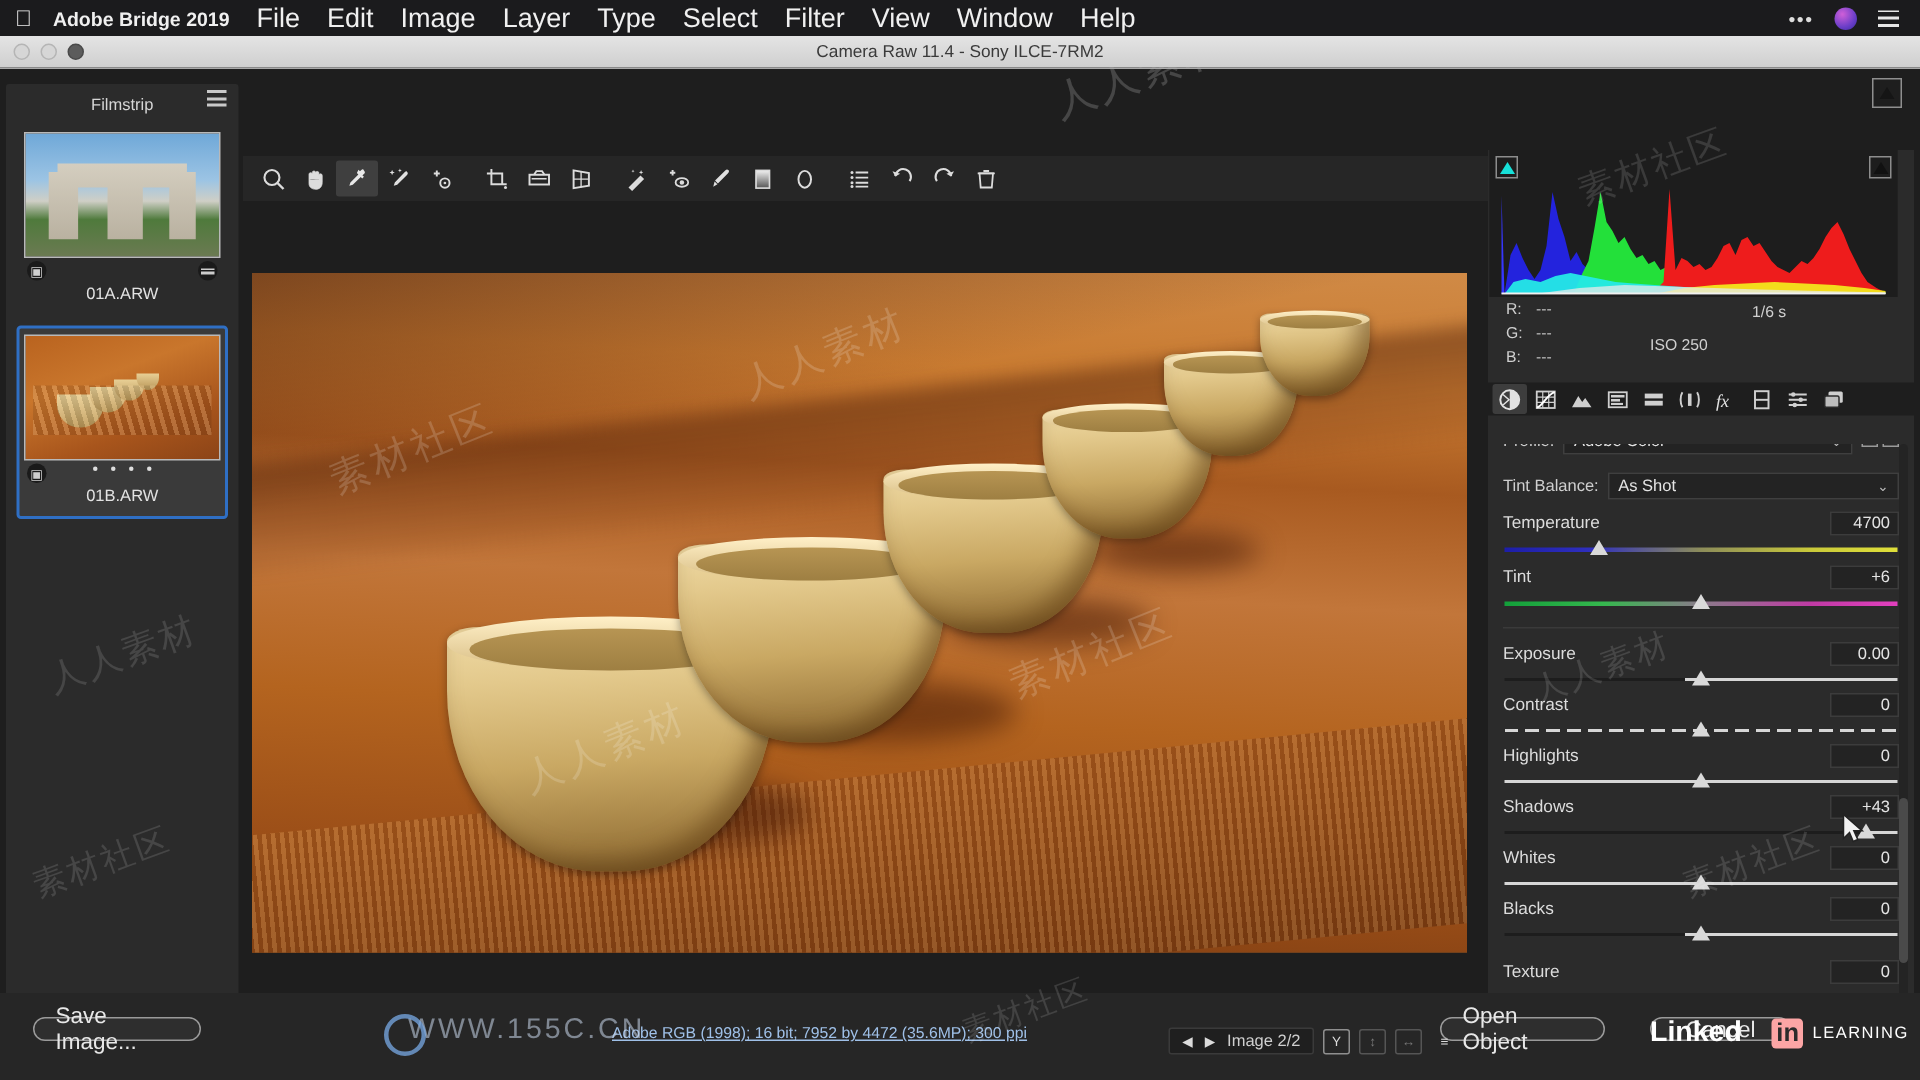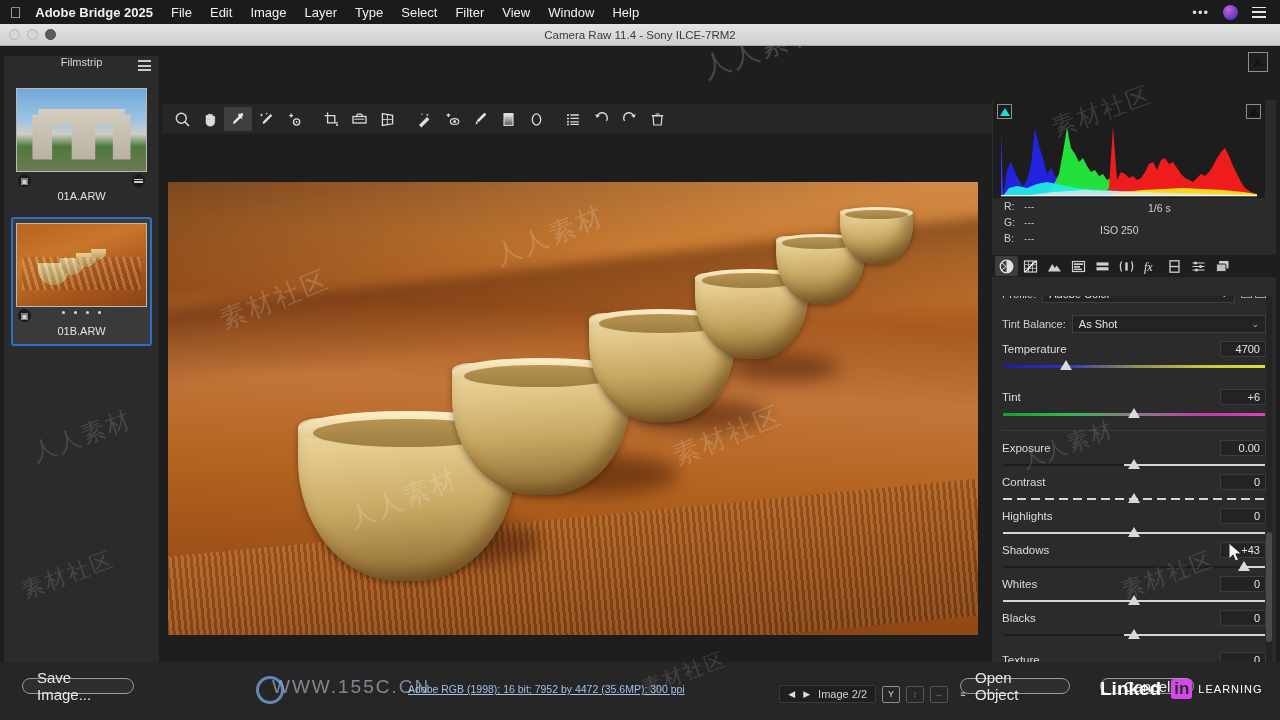--- a/index.html
+++ b/index.html
@@ -3,21 +3,21 @@
 <meta charset="utf-8">
 <style>
   * { box-sizing: border-box; margin:0; padding:0; }
   html,body{ width:1280px; height:720px; overflow:hidden; background:#000;
     font-family:"Liberation Sans", sans-serif; -webkit-font-smoothing:antialiased;}
 
   
   .macbar{ position:absolute; left:0; top:0; width:1280px; height:24px;
     background:#1b1b1d; display:flex; align-items:center; padding:0 10px; z-index:40;}
   .apple{ color:#e8e8e8; font-size:15px; margin-right:14px; line-height:1; }
-  .mi{ color:#f0f0f0; font-size:13px; margin-right:18px; white-space:nowrap;}
+  .mi{ color:#f0f0f0; font-size:18px; margin-right:18px; white-space:nowrap;}
   .mi.app{ font-weight:bold; font-size:13px; }
   .macbar .right{ margin-left:auto; display:flex; align-items:center; gap:14px; padding-right:4px;}
   .dots3{ color:#ddd; font-size:13px; letter-spacing:1px; }
   .siri{ width:15px; height:15px; border-radius:50%;
     background:radial-gradient(circle at 35% 30%, #cf5fd8, #6a3ec8 60%, #3b2aa0); display:block;}
   .ctrlc{ width:14px; height:11px; display:flex; flex-direction:column; justify-content:space-between;}
   .ctrlc i{ display:block; height:1.6px; background:#e6e6e6; }
 
   
   .titlebar{ position:absolute; left:0; top:24px; width:1280px; height:22px;
@@ -29,21 +29,21 @@
   .tl i.c2{ background:#d6d6d6; border:1px solid #b5b5b5;}
   .tl i.c3{ background:#5c5c5c; border:1px solid #4a4a4a;}
   .wintitle{ position:absolute; left:0; right:0; text-align:center; font-size:11.5px; color:#3a3a3a;}
 
   
   .craw{ position:absolute; left:0; top:46px; width:1280px; height:674px; background:#1e1e1e;}
 
   
   .filmstrip{ position:absolute; left:4px; top:10px; width:155px; height:620px;
     background:#2b2b2b; border-radius:2px; }
-  .fs-head{ height:20px; display:flex; align-items:flex-start; justify-content:center;
+  .fs-head{ height:20px; display:flex; align-items:flex-end; justify-content:center;
      position:relative; color:#d6d6d6; font-size:11px;}
   .fs-menu{ position:absolute; right:8px; top:4px; width:13px; height:11px;
      display:flex; flex-direction:column; justify-content:space-between;}
   .fs-menu i{ height:2px; background:#c9c9c9; display:block;}
   .thumbcell{ margin:6px 7px 0 7px; border:2px solid transparent; border-radius:3px; padding:4px 3px 3px 3px;}
   .thumbcell.sel{ border-color:#2f6fc4; background:#3a3a3a;}
   .thumbimg{ width:100%; height:84px; border:1px solid #b9b9b9; background:#333; overflow:hidden; position:relative;}
   .t1{ background:
       linear-gradient(180deg,#6fa8d8 0%, #9cc4e4 38%, #cfcfc6 55%, #4f7a3c 70%, #6b7a52 100%);}
   .t1::before{content:"";position:absolute;left:12%;top:16%;width:76%;height:70%;
@@ -192,32 +192,32 @@
      color:#e8e8e8; font-size:15px; display:flex; align-items:center; justify-content:center;
      background:#2e2e2e; padding:0 14px;}
   .infoline{ position:absolute; left:408px; top:683px; font-size:10.5px; color:#9fc0e8;
      text-decoration:underline; white-space:nowrap;}
 
   
   .wmk{ position:absolute; color:rgba(255,255,255,.13); pointer-events:none;
      transform:rotate(-20deg); letter-spacing:2px; z-index:30; font-size:24px;}
   .lilogo{ position:absolute; left:1100px; top:678px; z-index:32; display:flex; align-items:center;
      color:#fff; font-size:19px; font-weight:bold;}
-  .lilogo .in{ background:#d946ef; color:#2b2b2b; border-radius:3px; padding:0 3px; margin-left:10px;
+  .lilogo .in{ background:#fca5a5; color:#2b2b2b; border-radius:3px; padding:0 3px; margin-left:20px;
      font-size:17px;}
   .lilogo .lrn{ font-size:11px; font-weight:normal; letter-spacing:1px; margin-left:6px;}
   .ccircle{ position:absolute; left:256px; top:676px; width:28px; height:28px; border-radius:50%;
      border:3px solid rgba(120,170,230,.75); z-index:31;}
 </style>
 </head>
 <body>
 
 <div class="macbar">
   <span class="apple"></span>
-  <span class="mi app">Adobe Bridge 2025</span>
+  <span class="mi app">Adobe Bridge 2019</span>
   <span class="mi">File</span>
   <span class="mi">Edit</span>
   <span class="mi">Image</span>
   <span class="mi">Layer</span>
   <span class="mi">Type</span>
   <span class="mi">Select</span>
   <span class="mi">Filter</span>
   <span class="mi">View</span>
   <span class="mi">Window</span>
   <span class="mi">Help</span>
@@ -505,21 +505,21 @@
         </span>
     </div>
 
     <div class="rgbinfo">
       <span class="rr" style="top:0">R:</span>
       <span class="vv" style="top:0">---</span>
       <span class="rr" style="top:16px">G:</span>
       <span class="vv" style="top:16px">---</span>
       <span class="rr" style="top:32px">B:</span>
       <span class="vv" style="top:32px">---</span>
-      <span class="expos" style="top:2px;left:156px">1/6 s</span>
+      <span class="expos" style="top:2px;left:176px">1/6 s</span>
       <span class="expos" style="top:24px;left:108px">ISO 250</span>
     </div>
 
     <div class="tabs">
       <span class="tab on">
         <svg width="15" height="15" viewBox="0 0 15 15">
             <circle cx="7.5" cy="7.5" r="6.3" fill="none" stroke="#e2e2e2" stroke-width="1.3"></circle>
             <path d="M7.5 1.2a6.3 6.3 0 010 12.6z" fill="#e2e2e2"></path>
             <path d="M3 4l4 3.5L3 11" fill="none" stroke="#e2e2e2" stroke-width="1"></path>
           </svg>
@@ -620,21 +620,21 @@
         <div class="lblrow">
             <span class="lab">Temperature</span>
           <span class="numbox">4700</span>
           </div>
         <div class="track">
             <i class="bar grad-temp"></i>
             <i class="knob" style="left:24%"></i>
           </div>
       </div>
 
-      <div class="row" style="margin-top:14px">
+      <div class="row" style="margin-top:2px">
         <div class="lblrow">
             <span class="lab">Tint</span>
           <span class="numbox">+6</span>
           </div>
         <div class="track">
             <i class="bar grad-tint"></i>
             <i class="knob" style="left:50%"></i>
           </div>
       </div>
 

